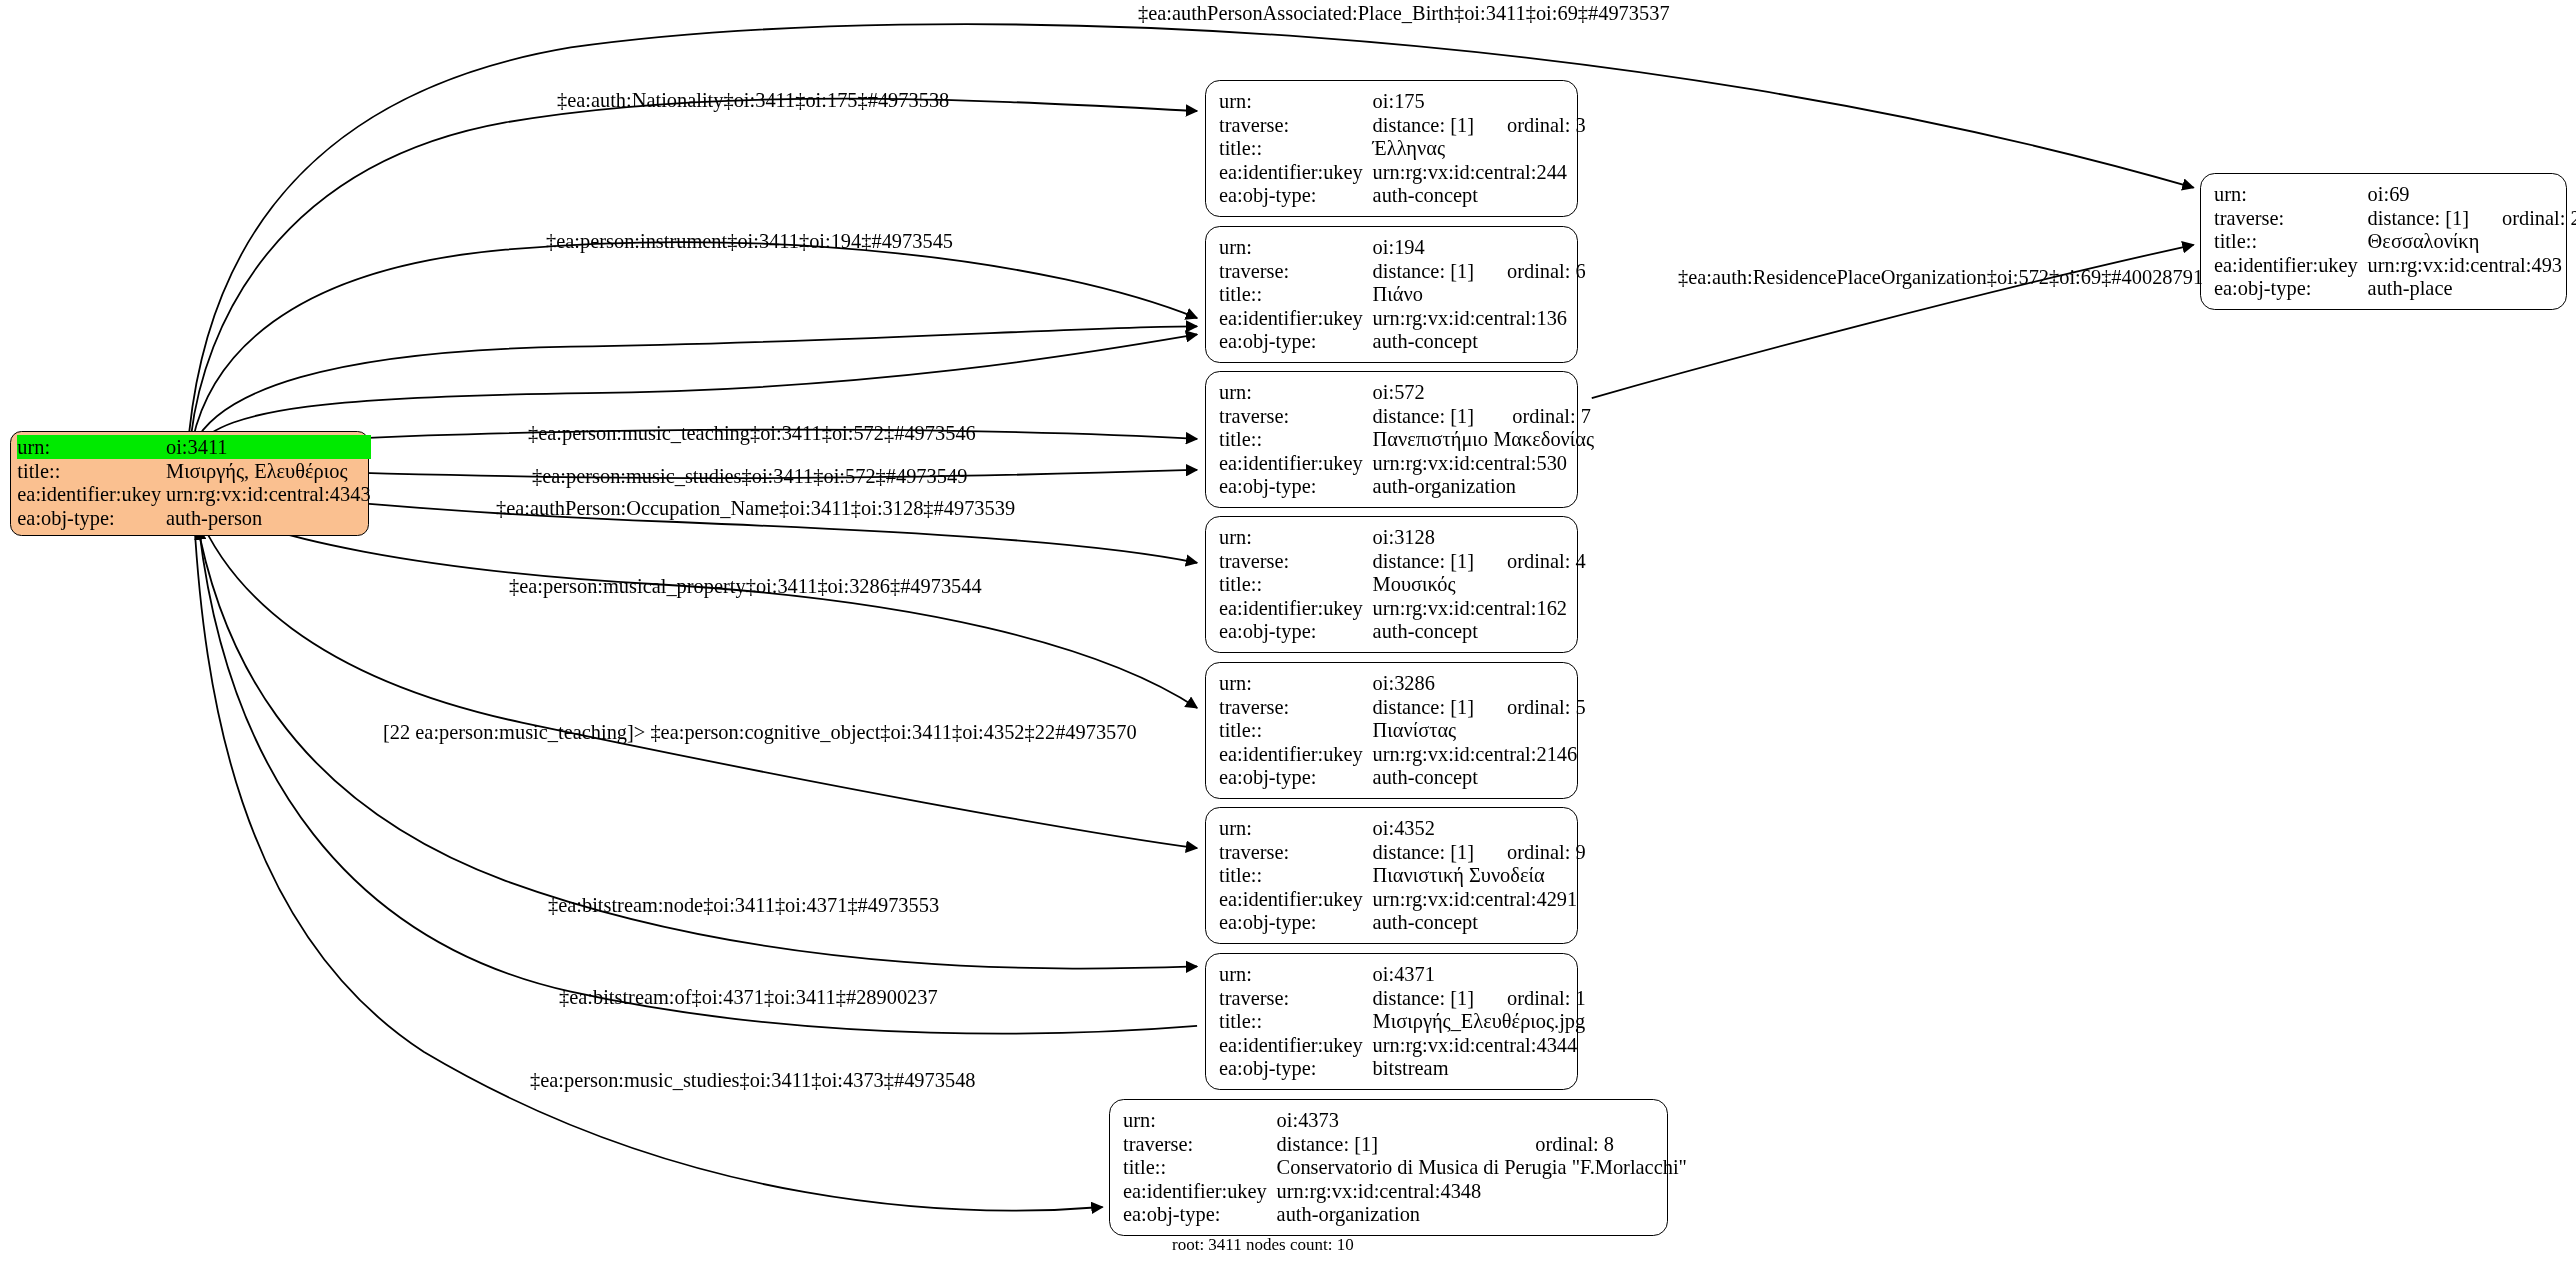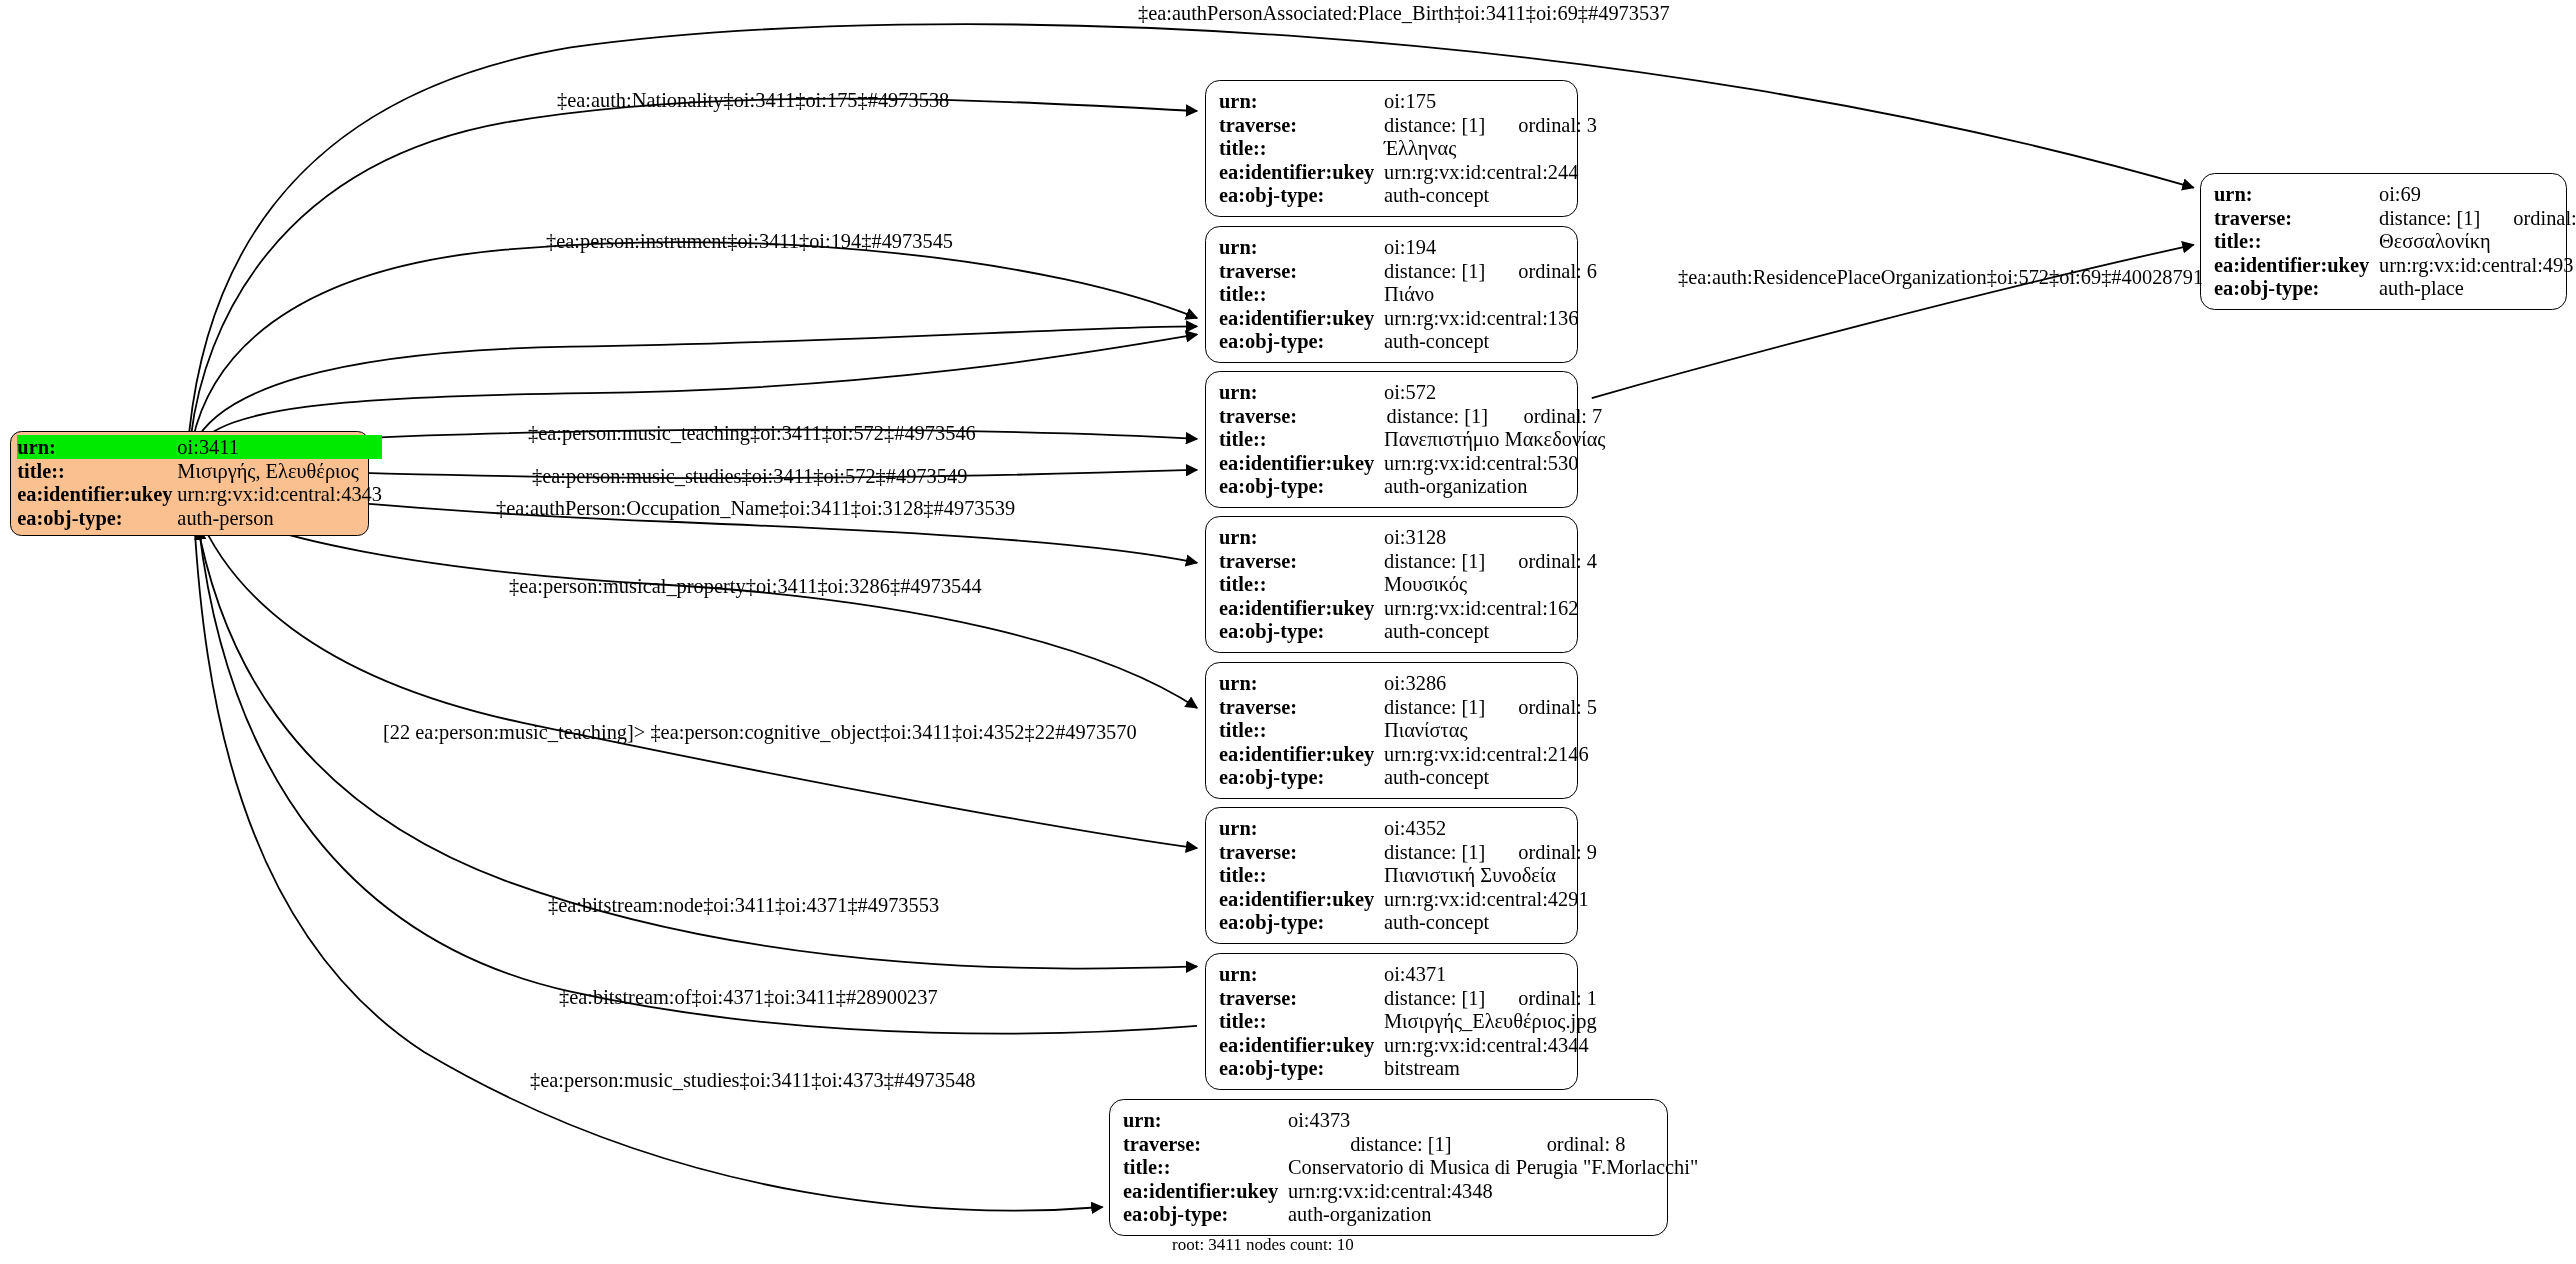--- a/index.html
+++ b/index.html
@@ -42,24 +42,23 @@
   .node td {
     font-size: 20.4px;
     line-height: 1.08;
     padding: 0.8px 0;
     white-space: nowrap;
     vertical-align: baseline;
     color: #000000;
   }
   .node td.k {
     padding-right: 9.8px;
-    font-weight: bold;
   }
   .node.root td.k { padding-right: 4.9px; }
-  .node td.trav-d { padding-right: 33px; text-align: center; }
+  .node td.trav-d { padding-right: 33px; }
   .hl {
     background: #00ea00;
   }
   .edge-label {
     position: absolute;
     font-size: 20.4px;
     line-height: 1;
     white-space: nowrap;
     color: #000000;
     font-family: Liberation Serif, serif;

